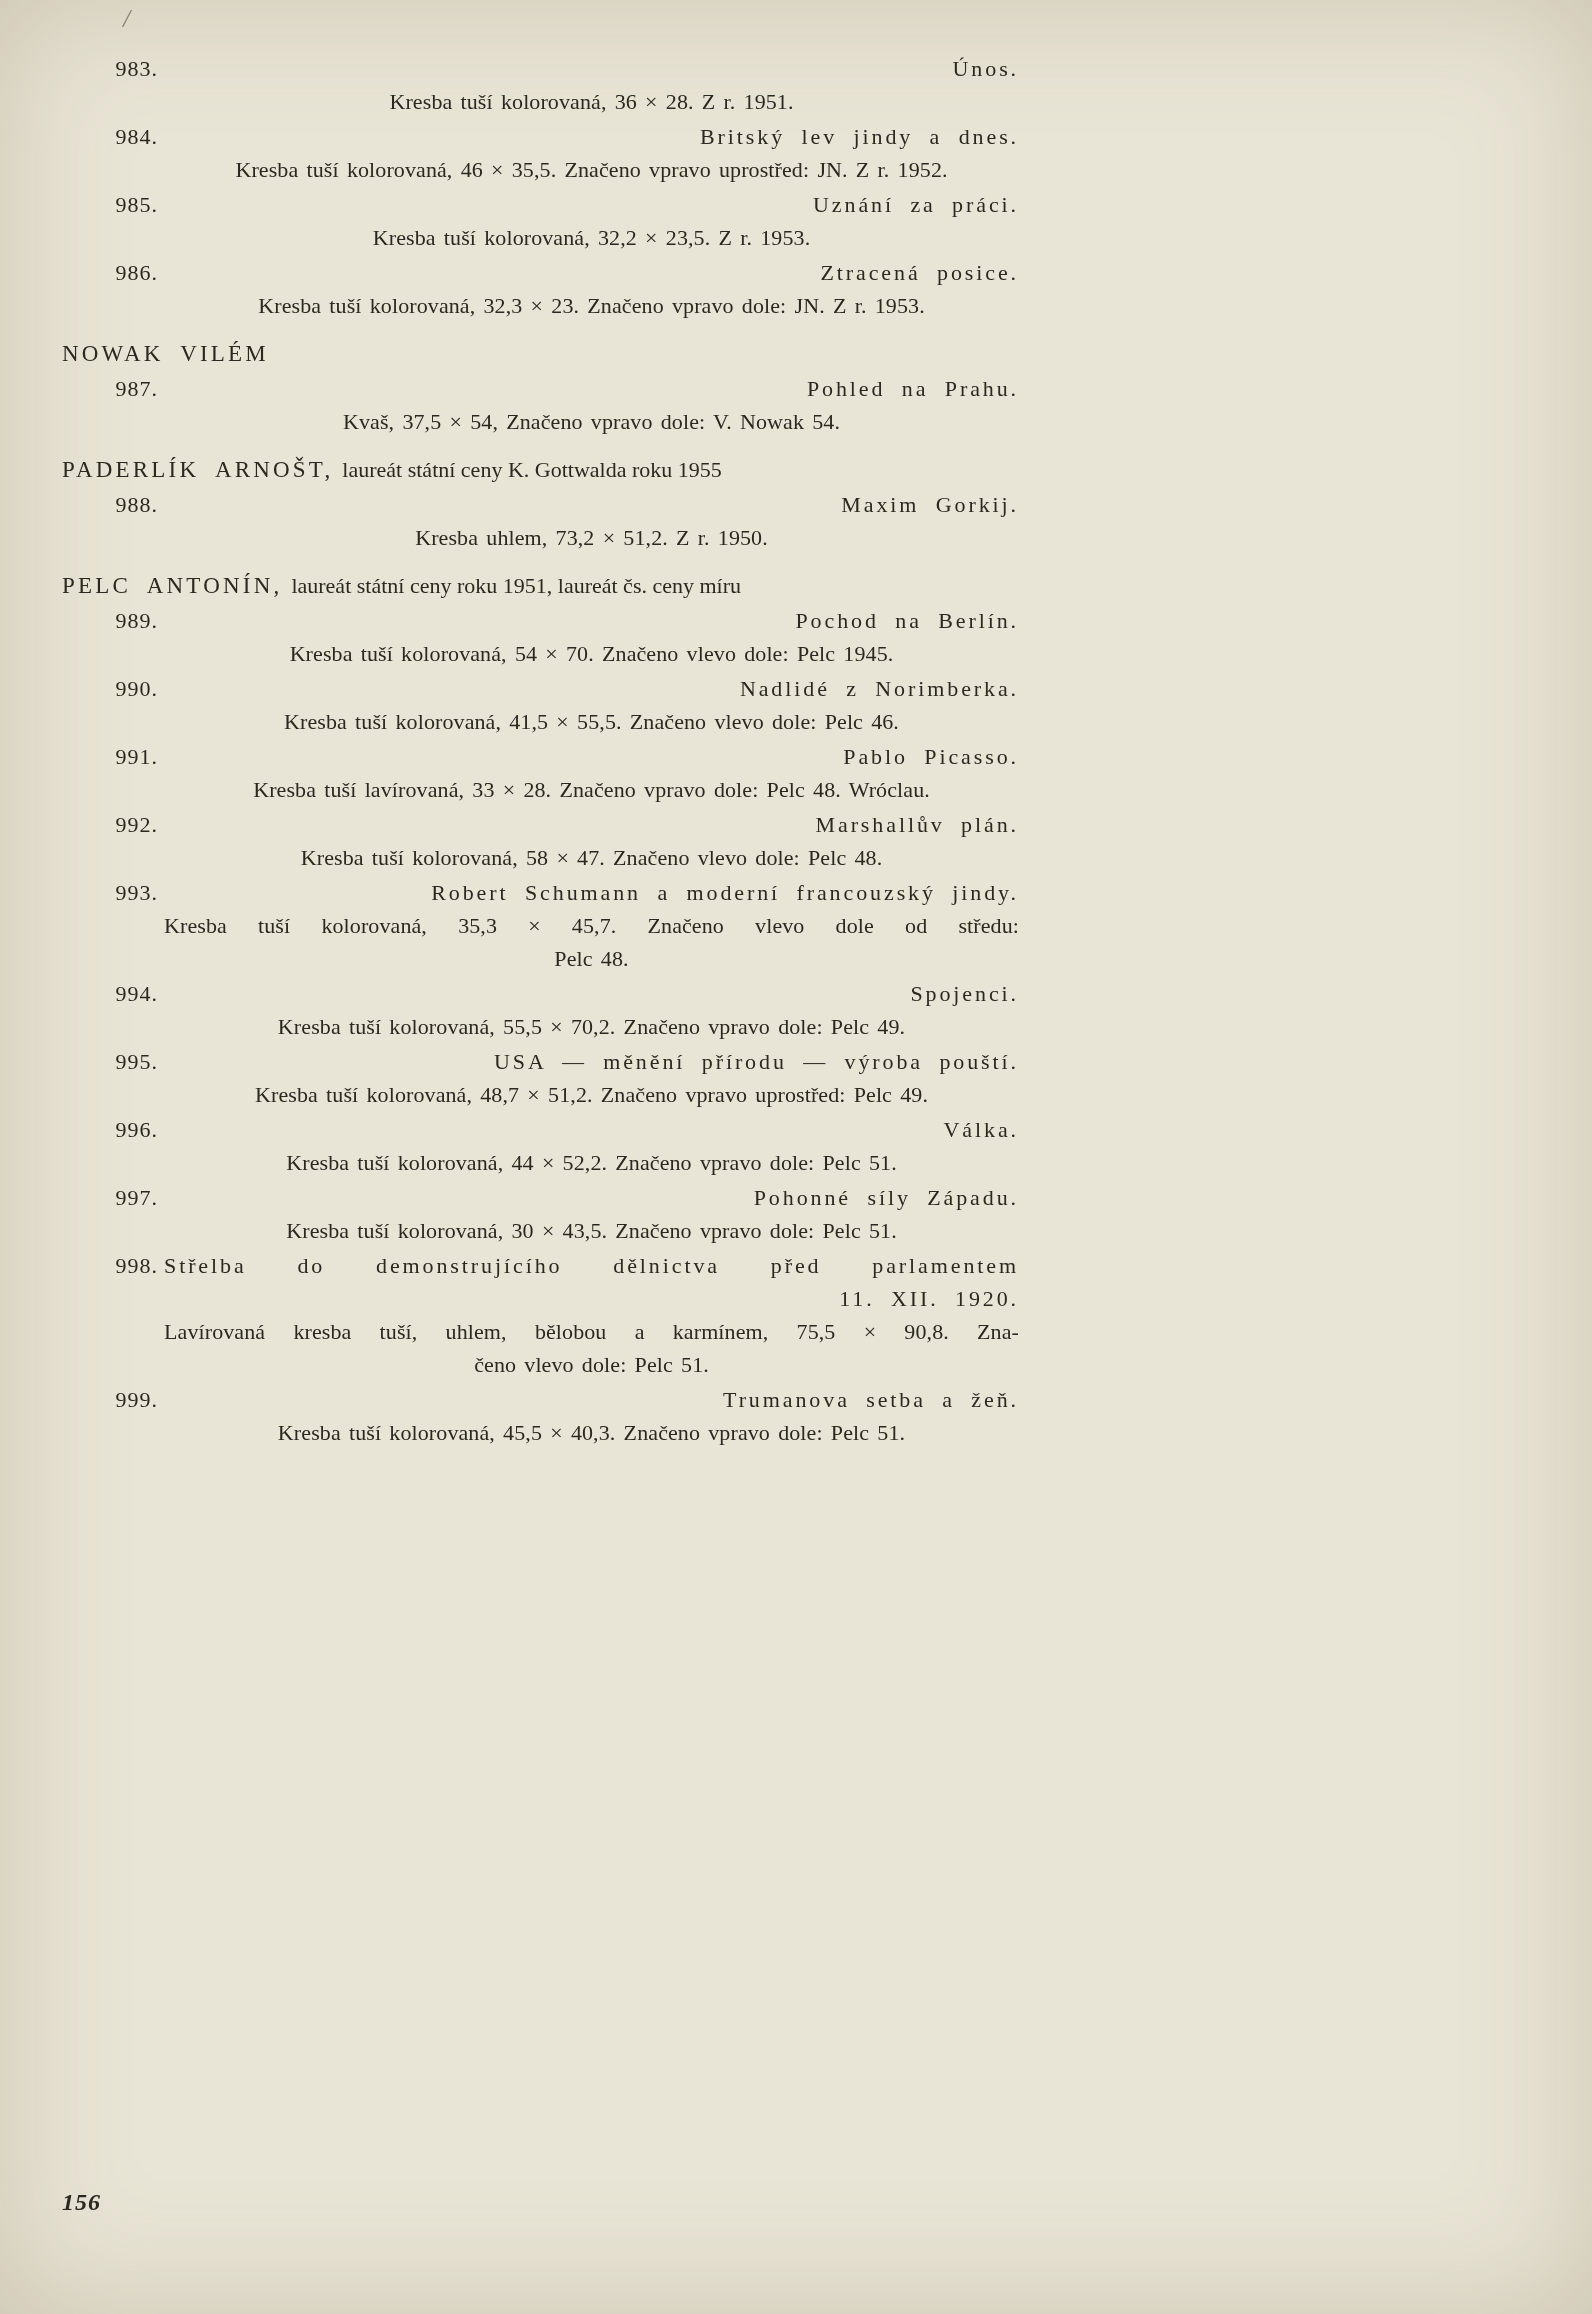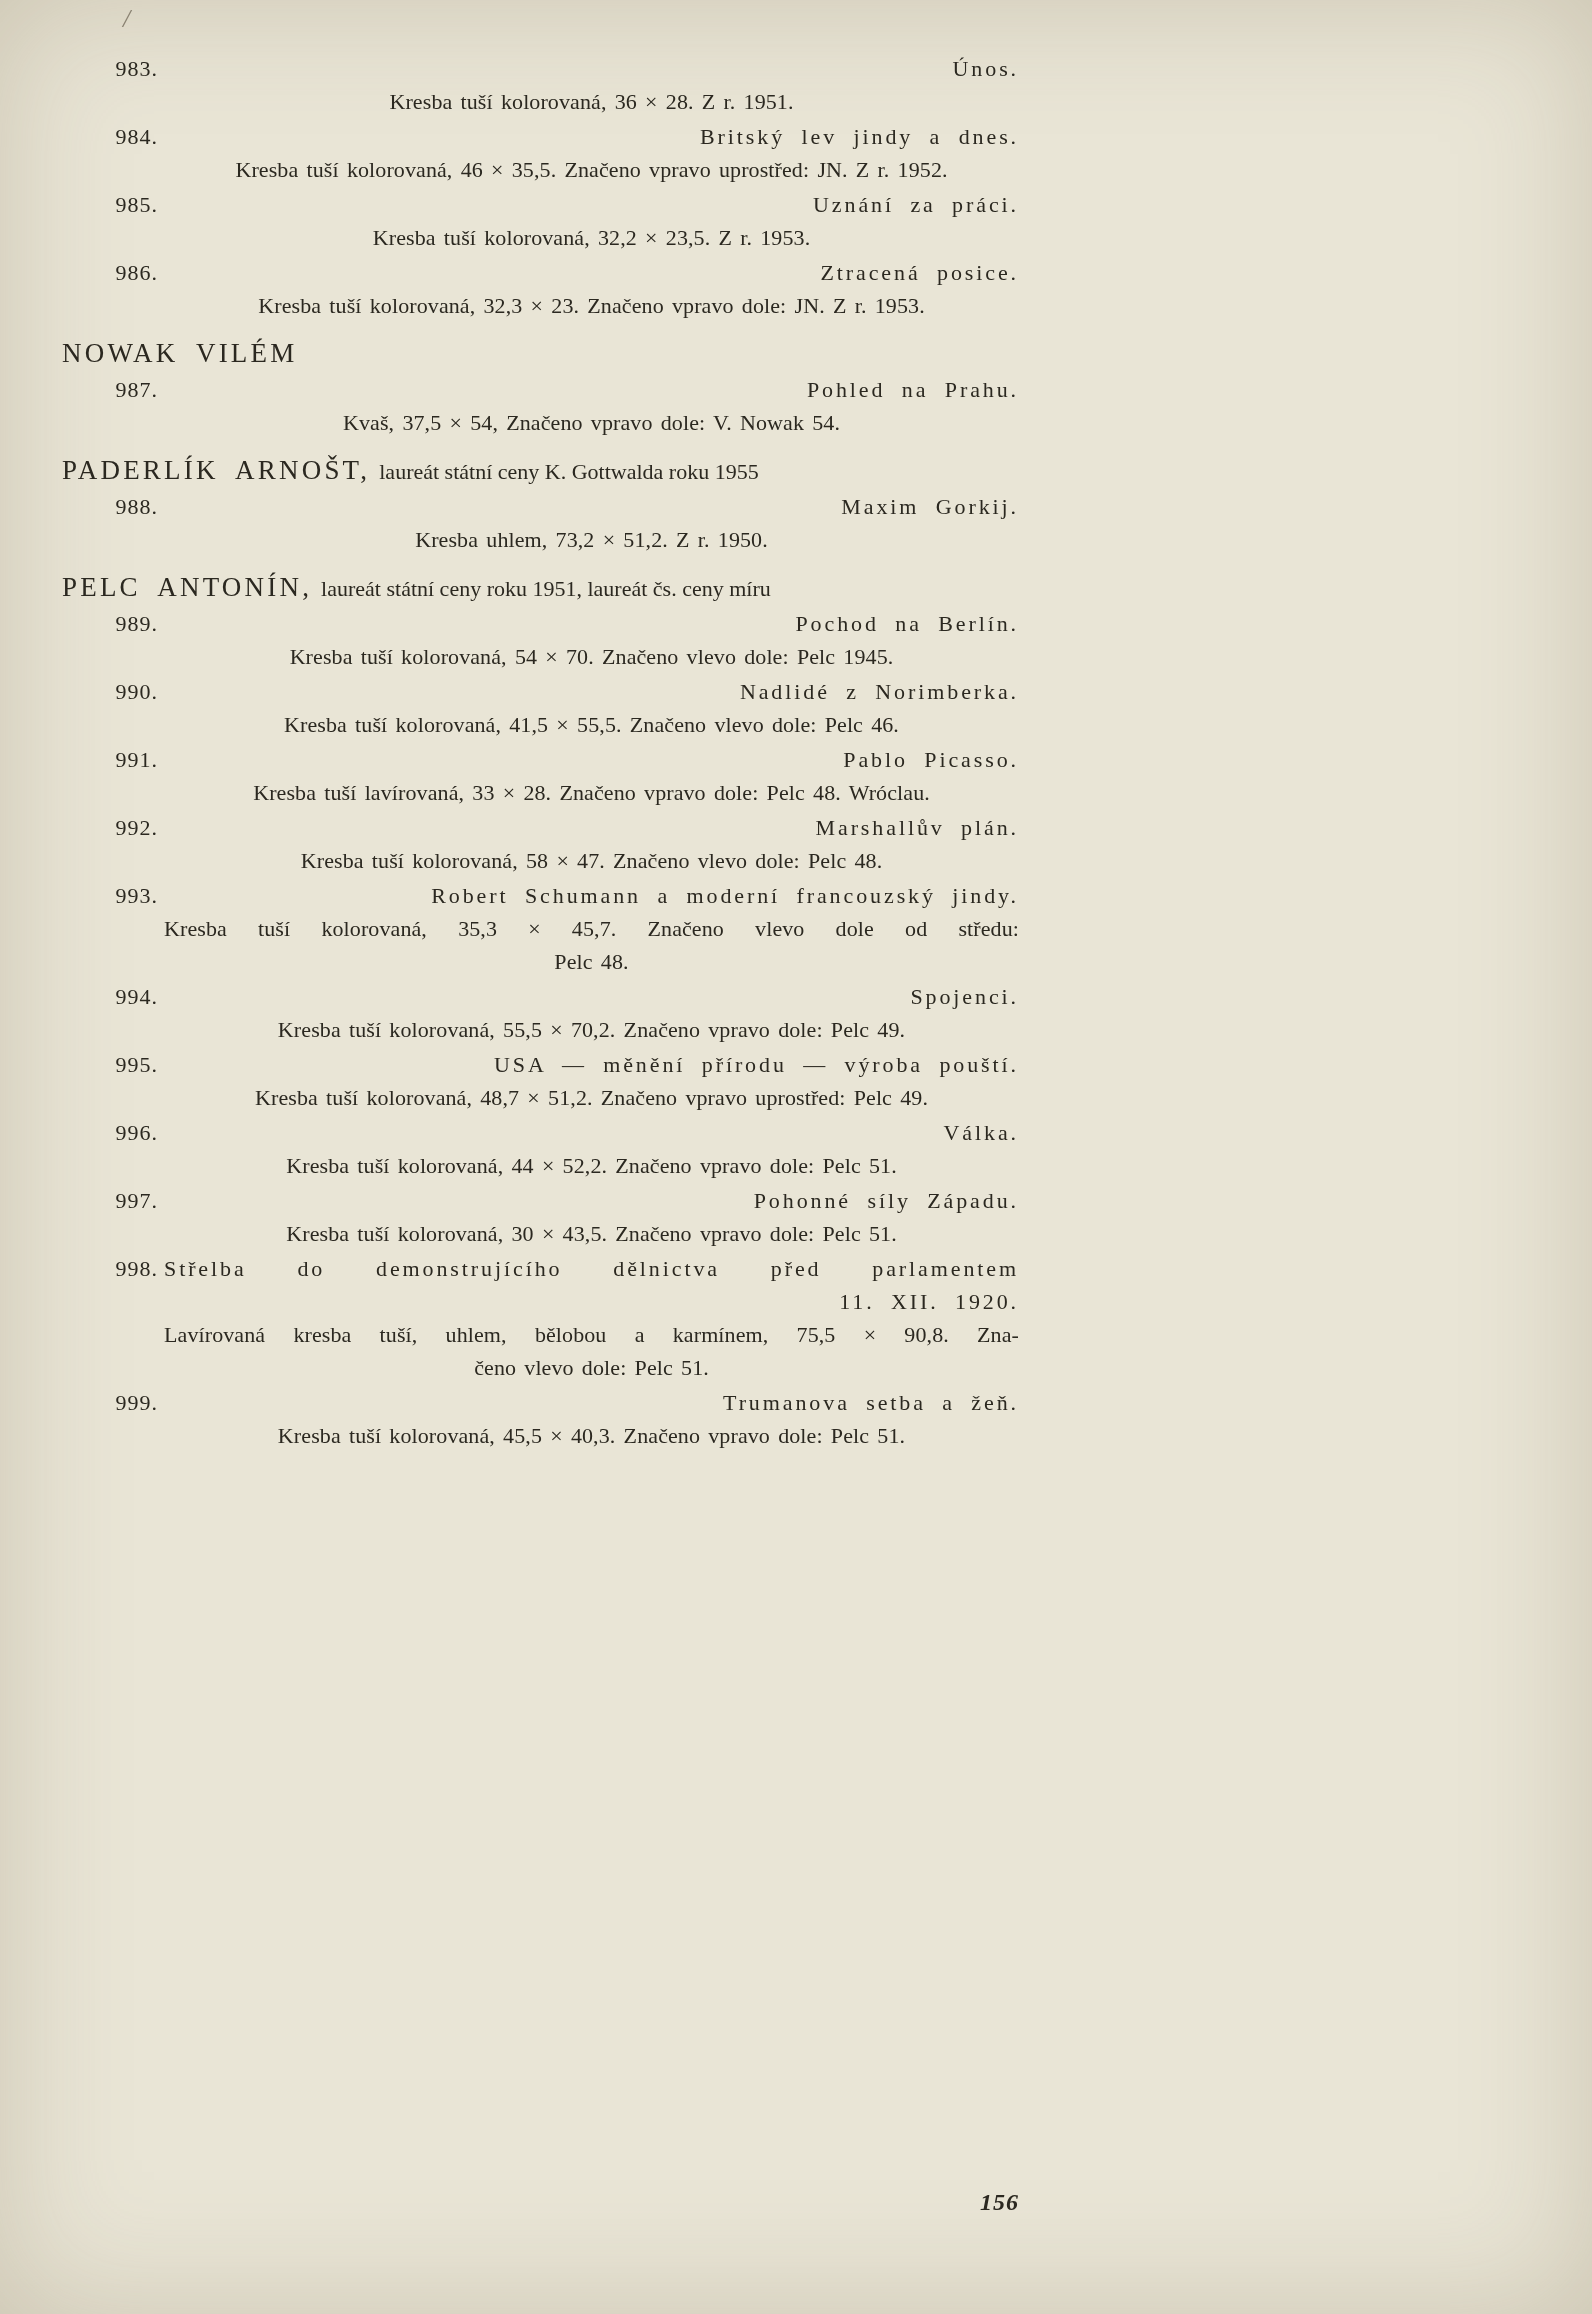--- a/index.html
+++ b/index.html
@@ -34,21 +34,21 @@
     width: 957px;
     font-size: 22px;
     line-height: 33px;
   }
   .section { margin-top: 0; }
   .section.headed { margin-top: 15px; }
   .section-header { margin-bottom: 2px; }
   .header-name {
     letter-spacing: 3.2px;
     word-spacing: 8px;
-    font-size: 27px;
+    font-size: 23px;
   }
   .header-suffix { margin-left: 9px; }
   .entry {
     position: relative;
     padding-left: 102px;
     margin-top: 2px;
   }
   .num {
     position: absolute;
     left: 0;
@@ -66,21 +66,21 @@
     letter-spacing: 0.1px;
     word-spacing: 2.6px;
     text-align: center;
   }
   .stretch { text-align-last: justify; }
   .page-number {
     position: absolute;
     left: 62px;
     top: 2189px;
     width: 957px;
-    text-align: right;
+    text-align: left;
     font-size: 24px;
     font-style: italic;
     font-weight: bold;
     letter-spacing: 1px;
   }
 </style>
 </head>
 <body>
 
 <div class="scan-shade"></div>

